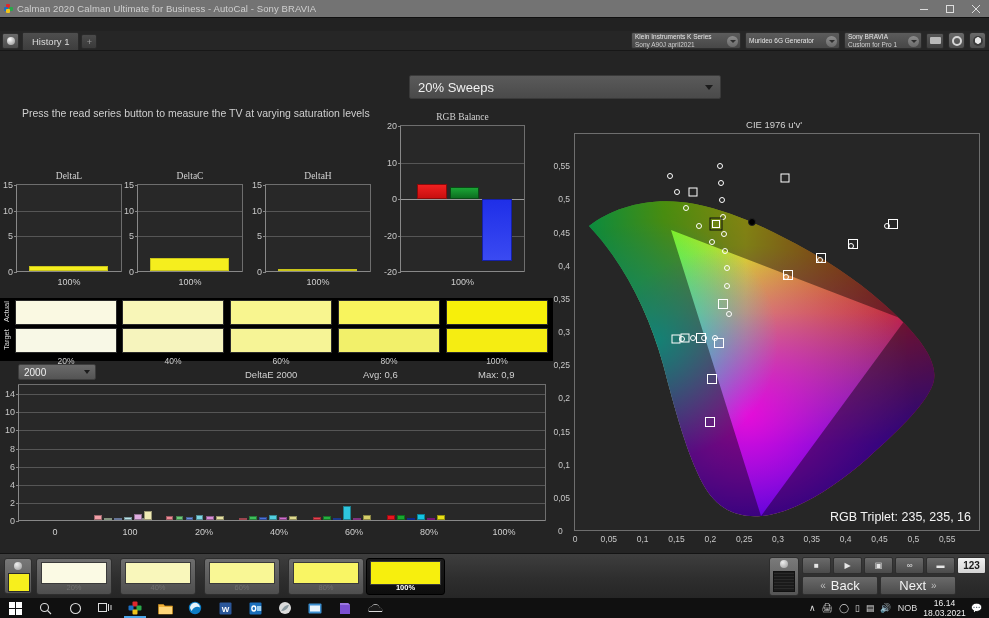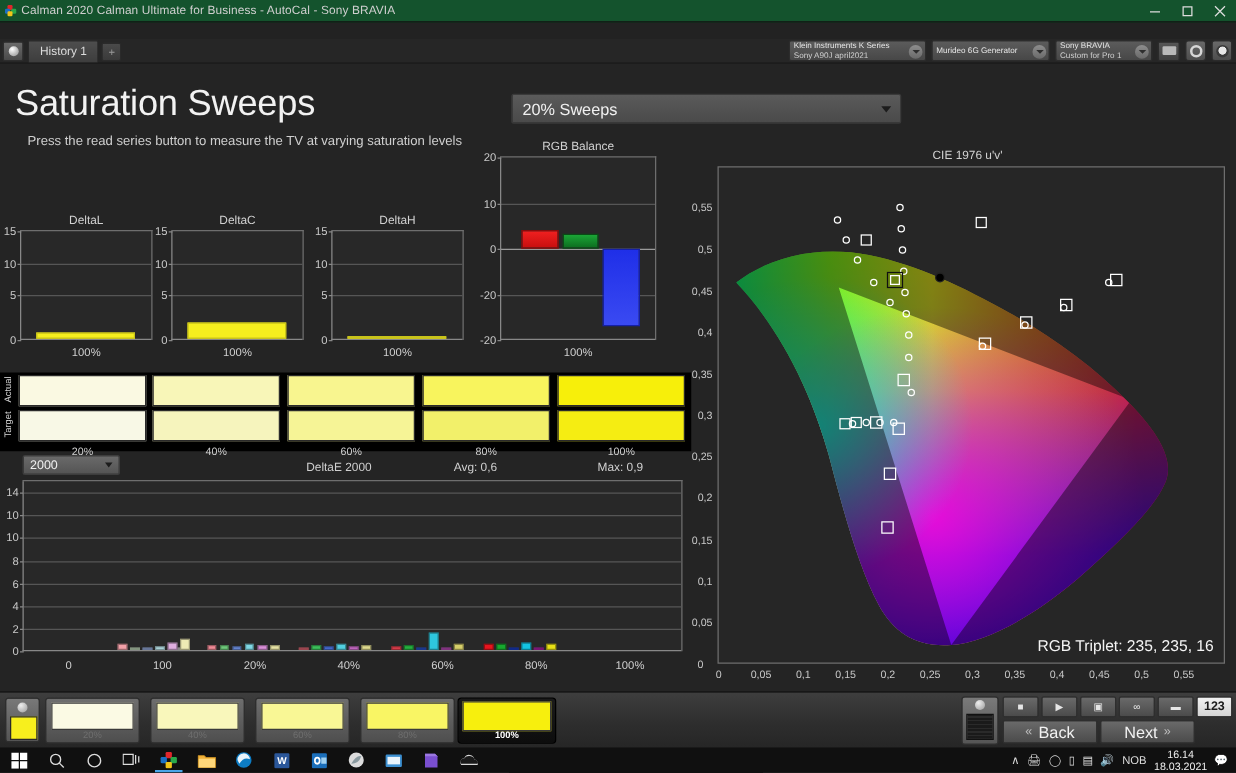--- a/index.html
+++ b/index.html
@@ -7,21 +7,21 @@
     width: 989px; height: 618px; overflow: hidden;
     background: #1c1c1c;
     font-family: "Liberation Sans", sans-serif;
     -webkit-font-smoothing: antialiased;
   }
   .app { position: relative; width: 989px; height: 618px; background: #222; }
 
   
   .titlebar {
     position: absolute; left: 0; top: 0; width: 989px; height: 18px;
-    background: #14532d; display: flex; align-items: center;
+    background: #737373; display: flex; align-items: center;
     border-bottom: 1px solid #101010;
   }
   .tb-logo { width: 9px; height: 9px; margin: 0 4px 0 4px; position: relative; }
   .tb-logo i { position: absolute; width: 4px; height: 4px; border-radius: 1px; }
   .tb-logo i:nth-child(1) { background: #e0262c; left: 2px; top: 0; }
   .tb-logo i:nth-child(2) { background: #29a84a; left: 5px; top: 3px; }
   .tb-logo i:nth-child(3) { background: #1a6fc4; left: 0px; top: 3px; }
   .tb-logo i:nth-child(4) { background: #f0c419; left: 2px; top: 5px; }
   .tb-title { color: #cfcfcf; font-size: 9.5px; letter-spacing: .1px; white-space: nowrap; }
   .tb-btns { margin-left: auto; display: flex; height: 18px; }
@@ -162,21 +162,21 @@
   .sweep-select .val { color: #f0f0f0; font-size: 13px; padding-left: 8px; }
   .sweep-select .arrow {
     margin-left: auto; margin-right: 7px;
     width: 0; height: 0; border-left: 4px solid transparent; border-right: 4px solid transparent;
     border-top: 5px solid #1c1c1c;
   }
 
   
   .chart-title {
     position: absolute; color: #d2d2d2; font-size: 9.5px; text-align: center; width: 100%;
-    top: -13px; left: 0;
+    top: -13px; left: 0; font-family: Liberation Serif, serif;
   }
   .panel { position: absolute; }
   .plot {
     position: absolute; background: #282828;
     border: 1px solid #6e6e6e; border-left: none; border-bottom: none;
   }
   .axis-y {
     position: absolute; left: 0; top: 0; bottom: 0; width: 1px; background: #888;
   }
   .axis-x {
@@ -415,21 +415,20 @@
           <span class="gear"></span>
         </div>
       <div class="tb-icon-btn round">
           <span class="power"></span>
         </div>
     </div>
   </div>
 
   <div class="main">
 
-    <div class="page-title">Saturation Sweeps</div>
     <div class="page-sub">Press the read series button to measure the TV at varying saturation levels</div>
 
     <div class="sweep-select">
       <span class="val">20% Sweeps</span>
       <span class="arrow"></span>
     </div>
 
     <div class="panel" style="left:16px; top:133px; width:106px; height:107px;">
       <div class="chart-title">DeltaL</div>
       <div class="plot" style="left:0; top:0; right:0; bottom:19px;">

